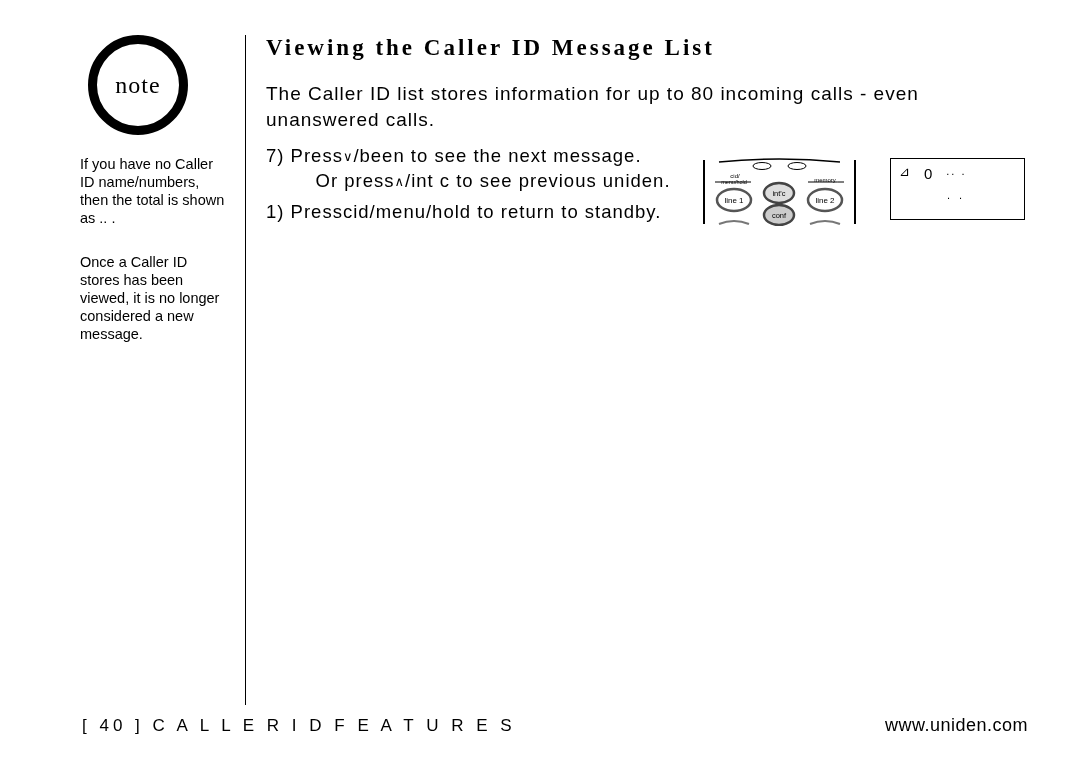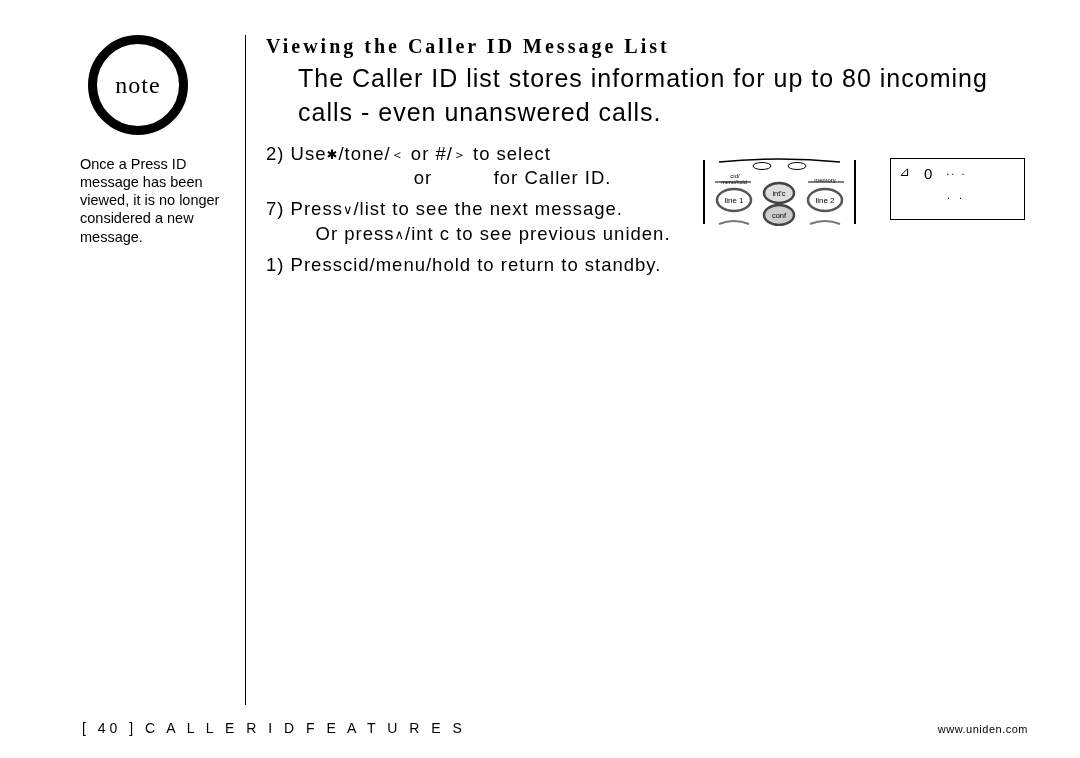--- a/index.html
+++ b/index.html
@@ -48,30 +48,29 @@
       width: 1px;
       background: #000;
       margin: 0 0 0 0;
     }
     .main-content {
       flex: 1;
       padding-left: 20px;
     }
     .heading {
       font-family: Georgia, 'Times New Roman', serif;
-      font-size: 20px;
+      font-size: 23px;
       letter-spacing: 3px;
-      margin-bottom: 4px;
+      margin-bottom: 20px;
     }
     .body-text {
-      font-size: 25px;
+      font-size: 19px;
       line-height: 1.35;
       letter-spacing: 1px;
       margin-bottom: 12px;
-      margin-left: 32px;
     }
     .step-list {
       position: relative;
     }
     .step {
       font-size: 18.5px;
       line-height: 1.35;
       letter-spacing: 1px;
       margin-bottom: 6px;
       padding-left: 25px;
@@ -125,50 +124,49 @@
     .footer {
       position: absolute;
       bottom: 22px;
       left: 82px;
       right: 52px;
       display: flex;
       justify-content: space-between;
       align-items: baseline;
     }
     .footer-left {
-      font-size: 14px;
+      font-size: 17px;
       letter-spacing: 4px;
     }
     .footer-right {
-      font-size: 11px;
+      font-size: 18px;
       letter-spacing: 0.5px;
     }
   </style>
 </head>
 <body>
 
 <div class="page-container">
 
   <div class="sidebar">
     <div class="note-circle">
       <span>note</span>
     </div>
-    <p class="sidebar-text">Once a Press ID message has been viewed, it is no longer considered a new message.</p>
+    <p class="sidebar-text">If you have no Caller ID name/numbers, then the total is shown as .. .</p>
+    <p class="sidebar-text">Once a Caller ID stores has been viewed, it is no longer considered a new message.</p>
   </div>
 
   <div class="divider"></div>
 
   <div class="main-content">
     <h1 class="heading">Viewing the Caller ID Message List</h1>
     <p class="body-text">The Caller ID list stores information for up to 80 incoming calls - even unanswered calls.</p>
 
     <div class="step-list">
-      <p class="step"><span>2) Use</span><span class="inline-icon">✱</span><span>/tone/</span><span class="inline-icon">＜</span><span> or #/</span><span class="inline-icon">＞</span><span> to select
-                    or          for Caller ID.</span></p>
-      <p class="step"><span>7) Press</span><span class="inline-icon">∨</span><span>/list</span><span> to see the next message.
+      <p class="step"><span>7) Press</span><span class="inline-icon">∨</span><span>/been</span><span> to see the next message.
     Or press</span><span class="inline-icon">∧</span><span>/int c</span><span> to see previous uniden.</span></p>
       <p class="step"><span>1) Press</span><span>cid/menu/hold</span><span> to return to standby.</span></p>
     </div>
   </div>
 </div>
 
 <div class="diagrams">
   <div class="phone-diagram">
     <svg width="165" height="68" viewBox="0 0 165 68">
 

